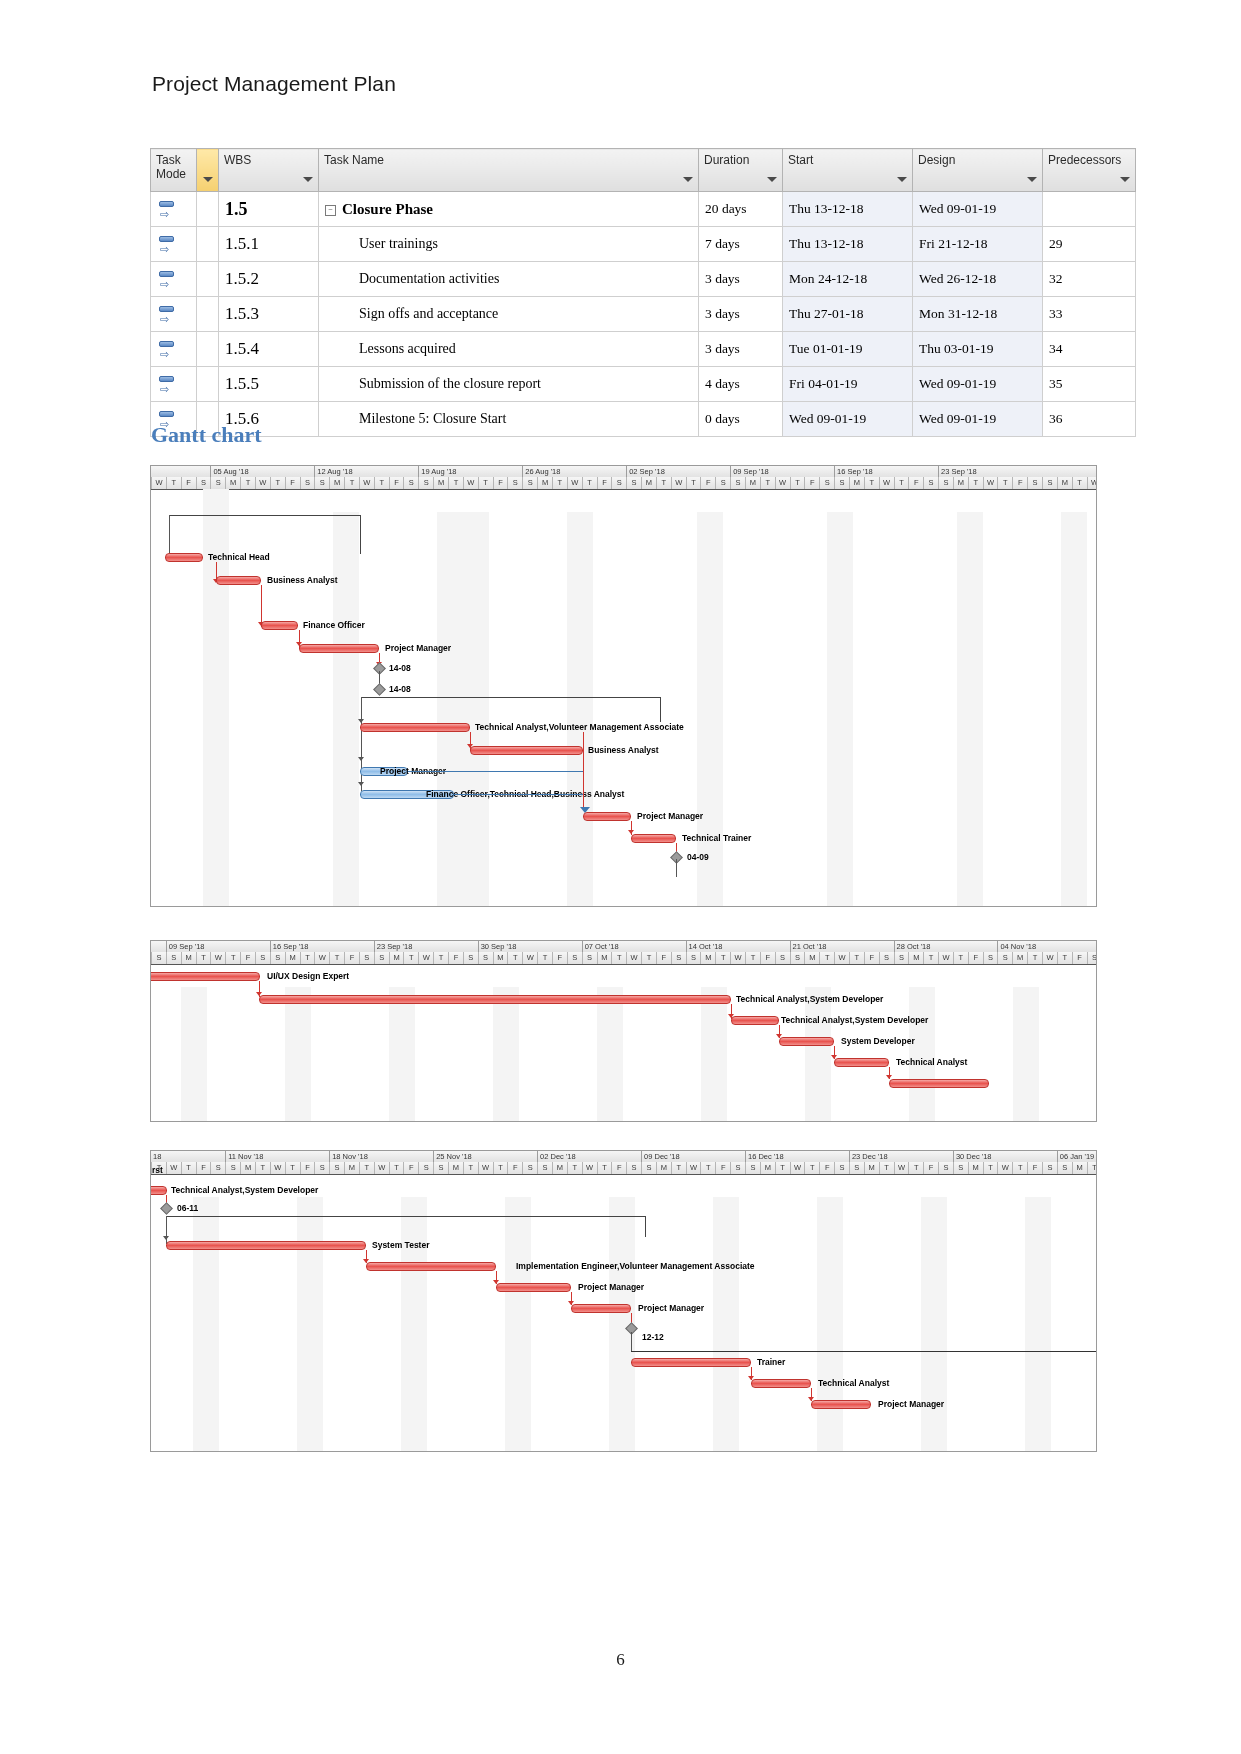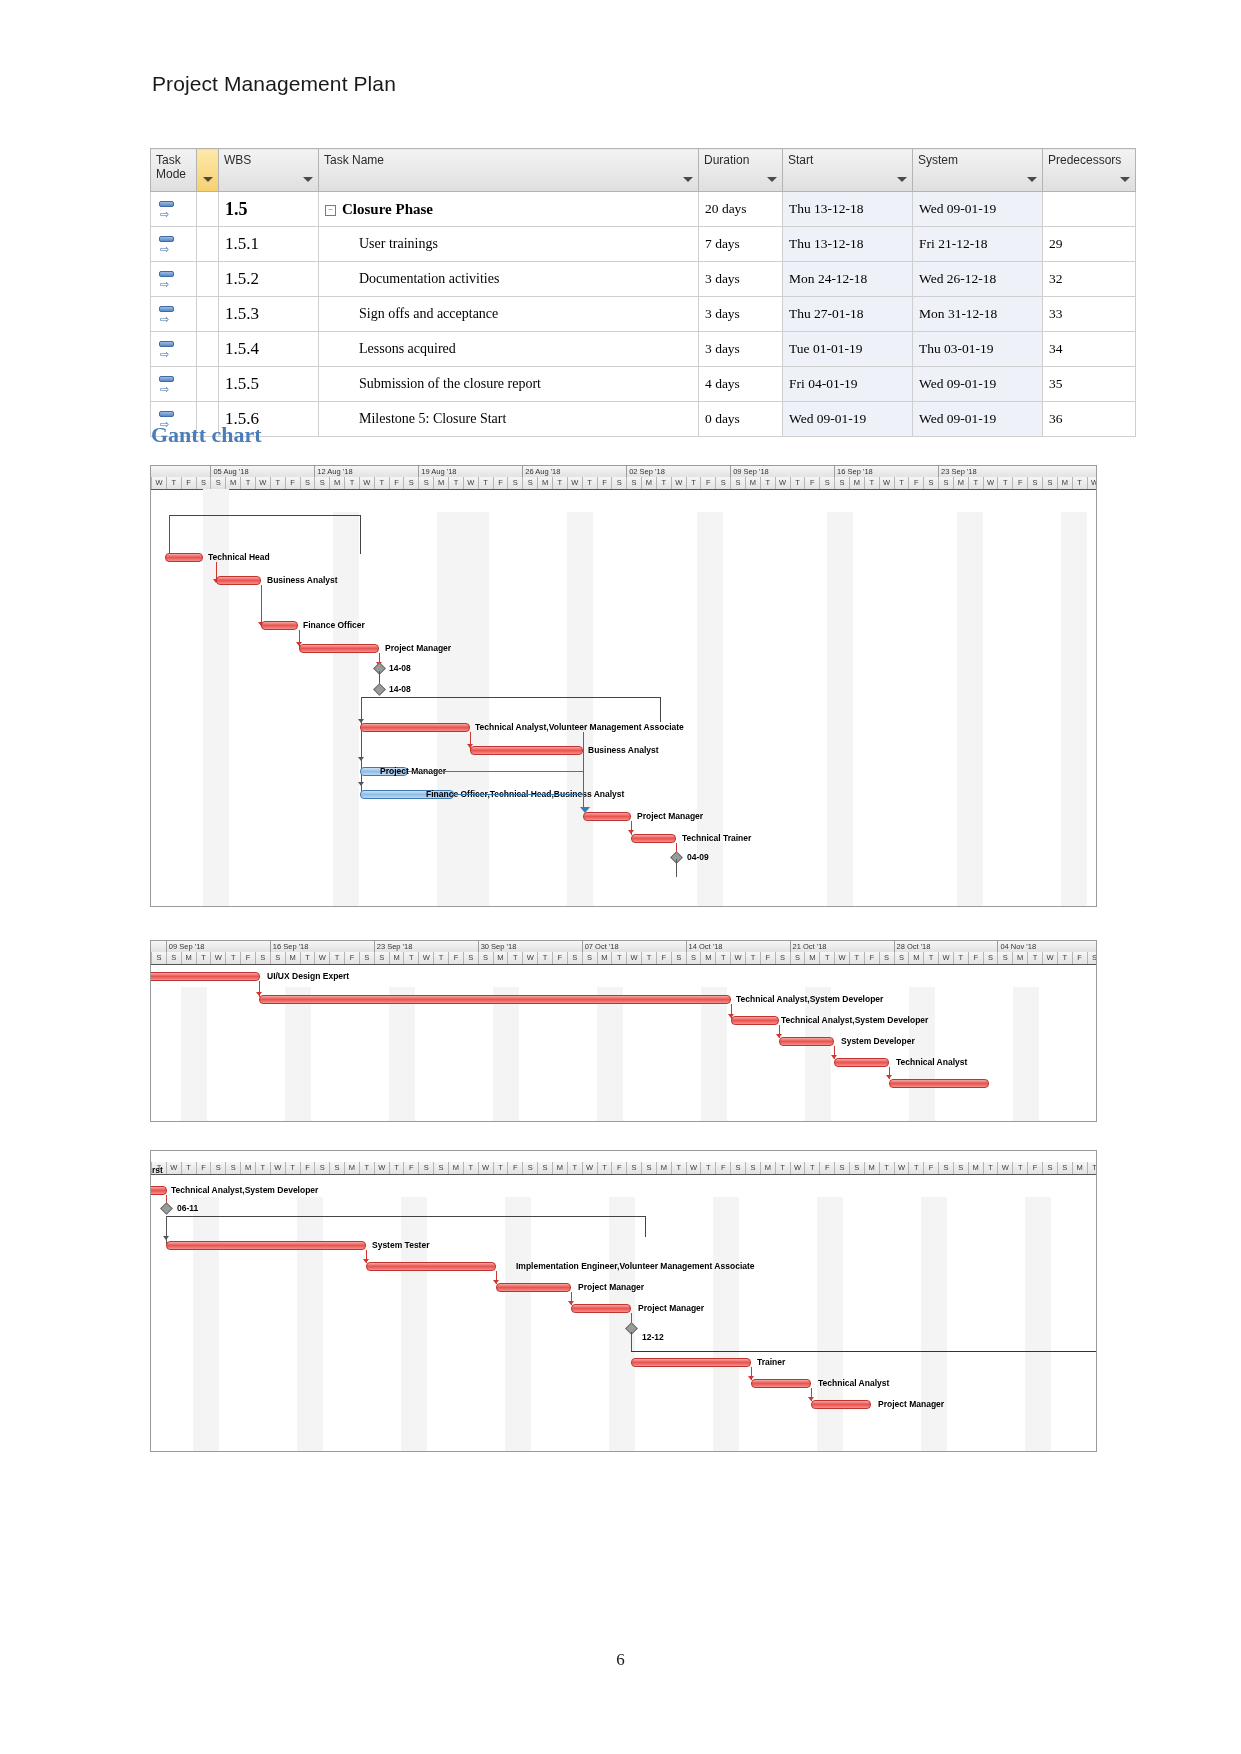--- a/index.html
+++ b/index.html
@@ -208,21 +208,21 @@
         </th>
         <th>
           <span>Duration</span>
           <span class="hdr-arrow"></span>
         </th>
         <th>
           <span>Start</span>
           <span class="hdr-arrow"></span>
         </th>
         <th>
-          <span>System</span>
+          <span>Design</span>
           <span class="hdr-arrow"></span>
         </th>
         <th>
           <span>Predecessors</span>
           <span class="hdr-arrow"></span>
         </th>
       </tr>
     </thead>
     <tbody id="tbody">
         <tr>
@@ -608,20 +608,32 @@
       <div class="lbl" style="left:745px;top:93px;">Technical Analyst</div>
 
       <div class="link v" style="left:738px;top:103px;height:12px;"></div>
       <div class="arrowdown" style="left:735px;top:111px;"></div>
       <div class="bar" style="left:738px;top:115px;width:100px;"></div>
     </div>
   </div>
 
   <div class="gantt g3">
     <div class="tl">
+      <div class="tl-top" id="tl3top">
+          <div class="wk" style="left: 0px; width: 74.25px; border-left: none;">18</div>
+          <div class="wk" style="left: 74.25px; width: 103.95px;">11 Nov '18</div>
+          <div class="wk" style="left: 178.2px; width: 103.95px;">18 Nov '18</div>
+          <div class="wk" style="left: 282.15px; width: 103.95px;">25 Nov '18</div>
+          <div class="wk" style="left: 386.1px; width: 103.95px;">02 Dec '18</div>
+          <div class="wk" style="left: 490.05px; width: 103.95px;">09 Dec '18</div>
+          <div class="wk" style="left: 594px; width: 103.95px;">16 Dec '18</div>
+          <div class="wk" style="left: 697.95px; width: 103.95px;">23 Dec '18</div>
+          <div class="wk" style="left: 801.9px; width: 103.95px;">30 Dec '18</div>
+          <div class="wk" style="left: 905.85px; width: 103.95px;">06 Jan '19</div>
+        </div>
       <div class="tl-bot" id="tl3bot">
           <div class="dy" style="left: 0px; width: 14.85px;">T</div>
           <div class="dy" style="left: 14.85px; width: 14.85px;">W</div>
           <div class="dy" style="left: 29.7px; width: 14.85px;">T</div>
           <div class="dy" style="left: 44.55px; width: 14.85px;">F</div>
           <div class="dy" style="left: 59.4px; width: 14.85px;">S</div>
           <div class="dy" style="left: 74.25px; width: 14.85px;">S</div>
           <div class="dy" style="left: 89.1px; width: 14.85px;">M</div>
           <div class="dy" style="left: 103.95px; width: 14.85px;">T</div>
           <div class="dy" style="left: 118.8px; width: 14.85px;">W</div>

